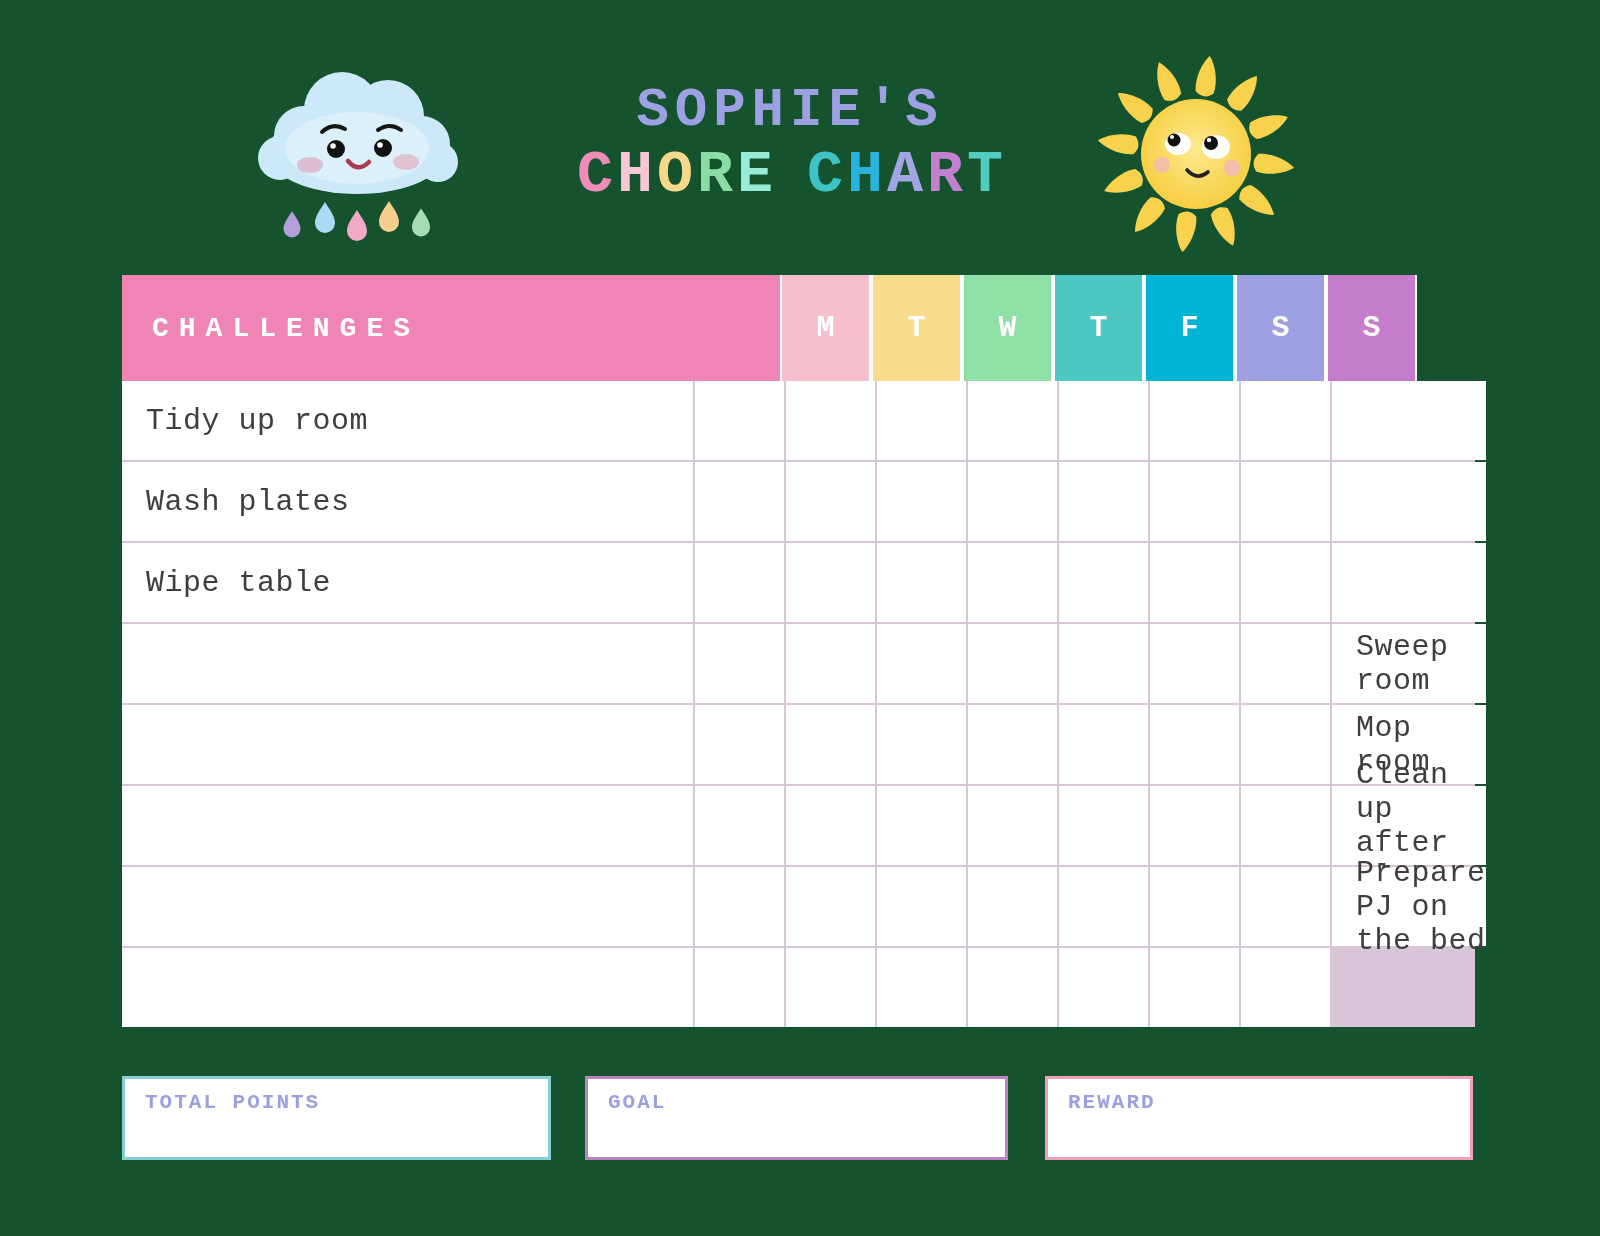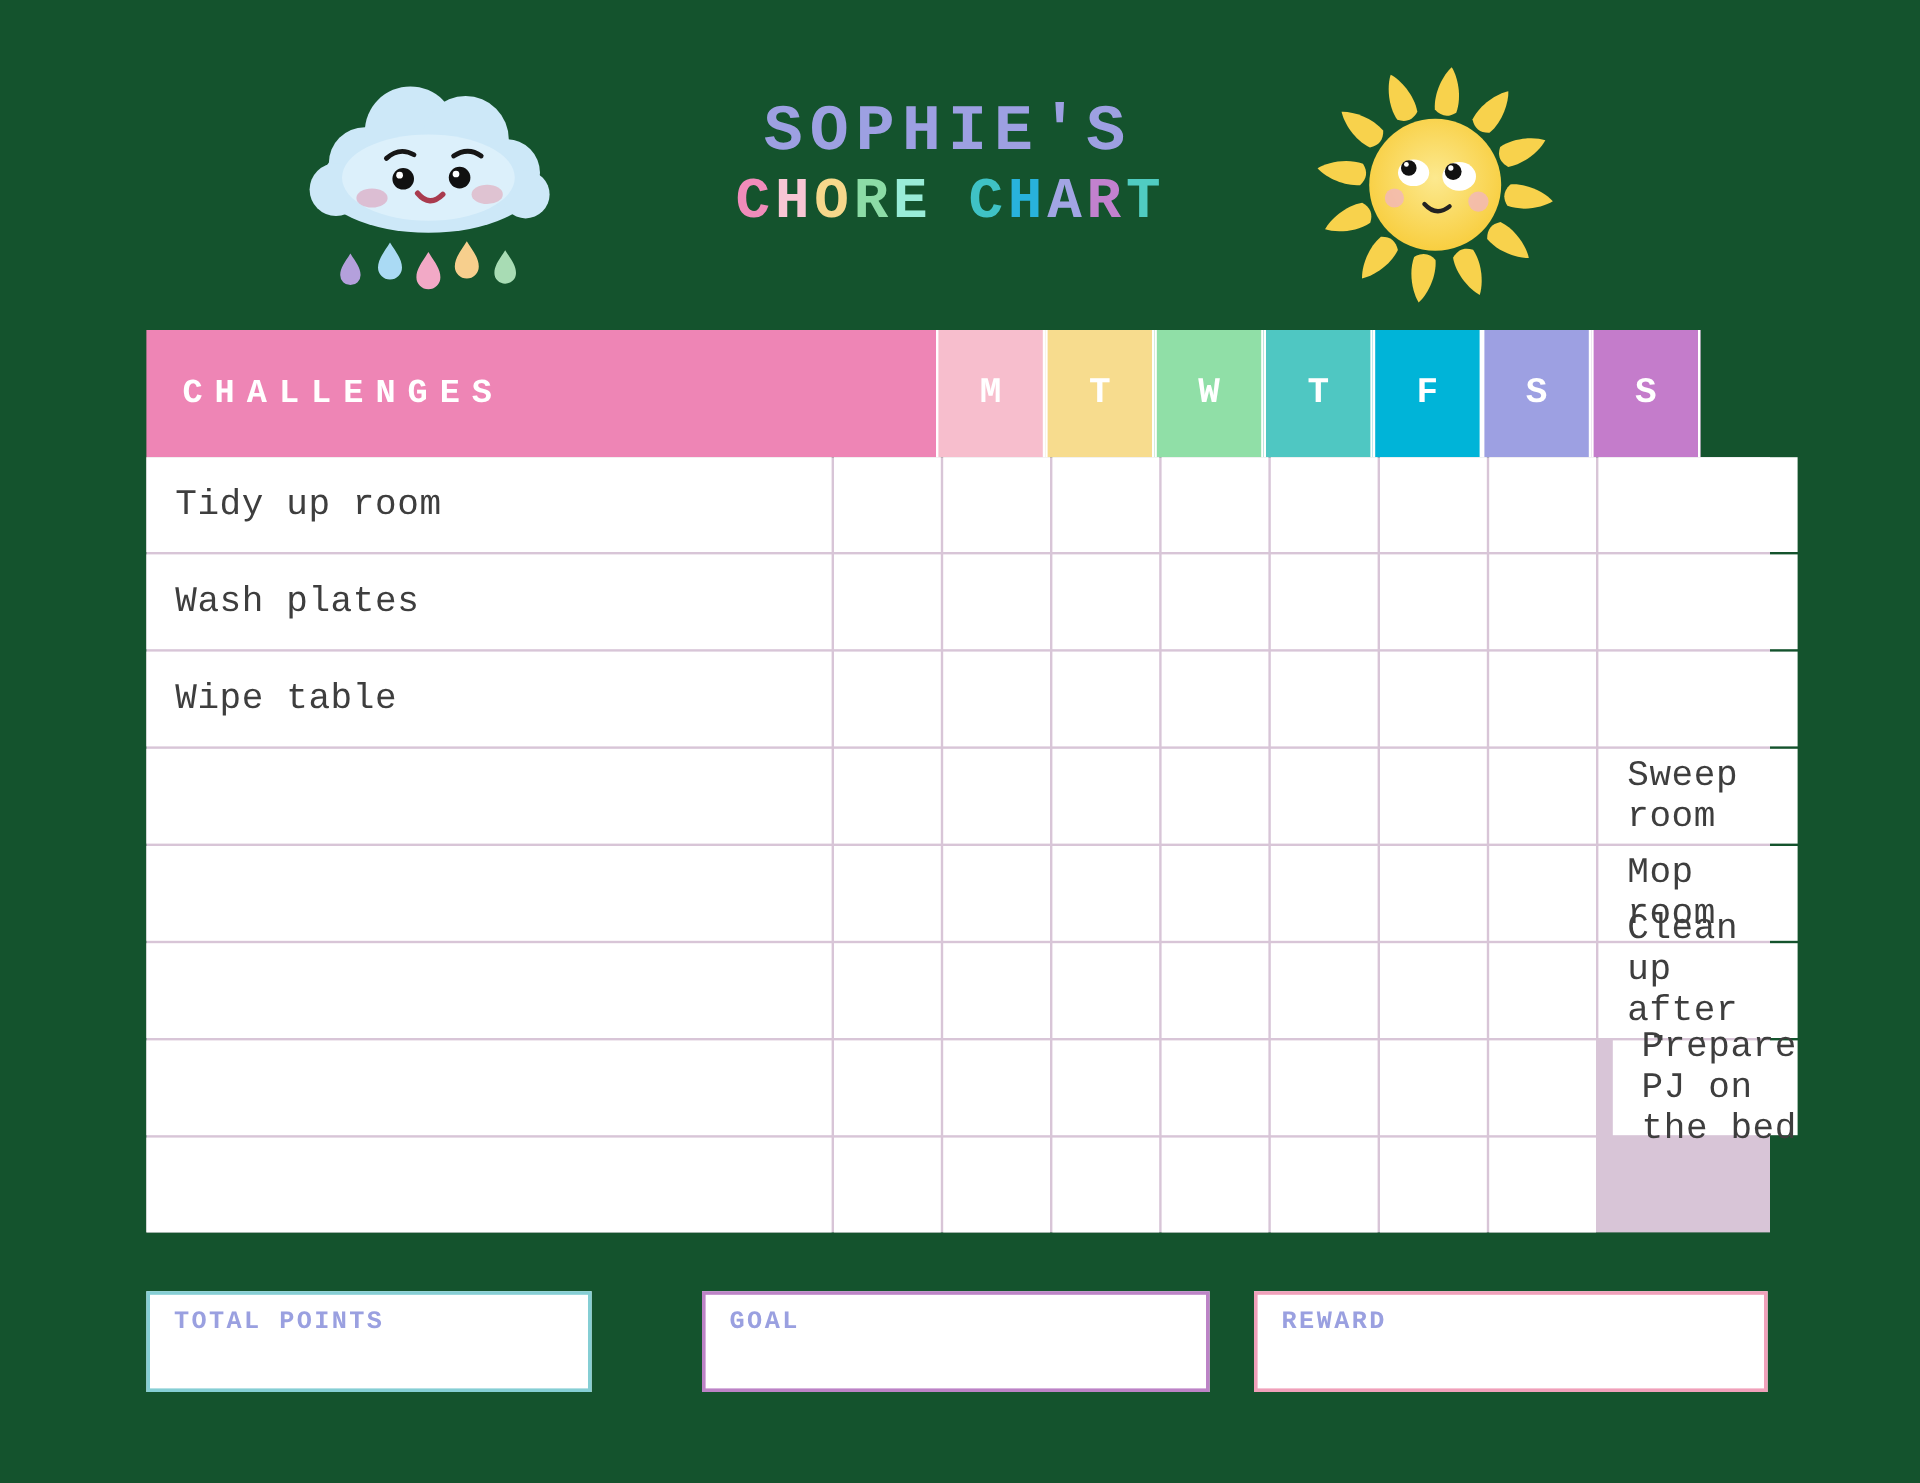--- a/index.html
+++ b/index.html
@@ -4,42 +4,42 @@
 <style>
   html,body{margin:0;padding:0;background:#ffffff;}
   .page{position:relative;width:1600px;height:1236px;background:#14532d;overflow:hidden;
         font-family:Liberation Mono, monospace;}
 
   
   .cloud-wrap{position:absolute;left:252px;top:60px;width:218px;height:200px;}
   .sun-wrap{position:absolute;left:1088px;top:50px;width:218px;height:212px;}
   .titles{position:absolute;left:400px;top:80px;width:780px;text-align:center;}
   .title-line1{font-size:54px;font-weight:bold;letter-spacing:6px;color:#9da0e2;}
-  .title-line2{margin-top:4px;font-size:48px;font-weight:bold;line-height:1;}
+  .title-line2{margin-top:4px;font-size:60px;font-weight:bold;line-height:1;}
   .title-line2 span{display:inline-block;margin:0 2px;}
   .title-line2 .wordgap{width:26px;}
 
   
   .chart{position:absolute;left:122px;top:275px;width:1353px;}
   .chart-header{display:flex;height:106px;}
   .hc{display:flex;align-items:center;justify-content:center;color:#ffffff;font-weight:bold;box-sizing:border-box;}
   .hc-challenges{width:658px;justify-content:flex-start;padding-left:30px;font-size:28px;letter-spacing:10px;}
   .hc-day{width:91px;font-size:30px;border-left:2px solid #ffffff;border-right:2px solid #ffffff;}
   .hc-points{width:141px;font-size:23px;letter-spacing:2px;border-left:6px solid #ffffff;}
   .chart-body{display:grid;grid-template-columns:571px repeat(7,89px) 1fr;grid-auto-rows:79px;
               gap:2px;padding:0;box-sizing:border-box;width:1353px;}
   .chart-body .cell{background:#ffffff;}
   .chart-body .row-label{background:#ffffff;display:flex;align-items:center;padding-left:24px;
                          font-size:30px;color:#3e3e3e;letter-spacing:0.5px;}
 
   
   .footer-boxes{position:absolute;left:0;top:1076px;width:1600px;height:84px;}
   .fbox{position:absolute;top:0;height:84px;background:#ffffff;border:3px solid;box-sizing:border-box;}
   .fbox-label{padding:12px 0 0 20px;font-size:21px;font-weight:bold;letter-spacing:2px;}
-  .fbox-total{left:122px;width:371px;}
+  .fbox-total{left:122px;width:429px;}
   .fbox-goal{left:585px;width:423px;}
   .fbox-reward{left:1045px;width:428px;}
 </style>
 </head>
 <body>
 
 <div class="page">
 
   <div class="cloud-wrap">
     <svg width="218" height="200" viewBox="0 0 218 200">
@@ -184,21 +184,21 @@
         <div class="cell"></div>
         <div class="row-label" style="color: rgb(62, 62, 62);">Clean up after plates</div>
         <div class="cell"></div>
         <div class="cell"></div>
         <div class="cell"></div>
         <div class="cell"></div>
         <div class="cell"></div>
         <div class="cell"></div>
         <div class="cell"></div>
         <div class="cell"></div>
-        <div class="row-label" style="color: rgb(62, 62, 62); margin-left: 12px;">Prepare PJ on the bed</div>
+        <div class="row-label" style="color: rgb(62, 62, 62);">Prepare PJ on the bed</div>
         <div class="cell"></div>
         <div class="cell"></div>
         <div class="cell"></div>
         <div class="cell"></div>
         <div class="cell"></div>
         <div class="cell"></div>
         <div class="cell"></div>
         <div class="cell"></div>
       </div>
   </div>

